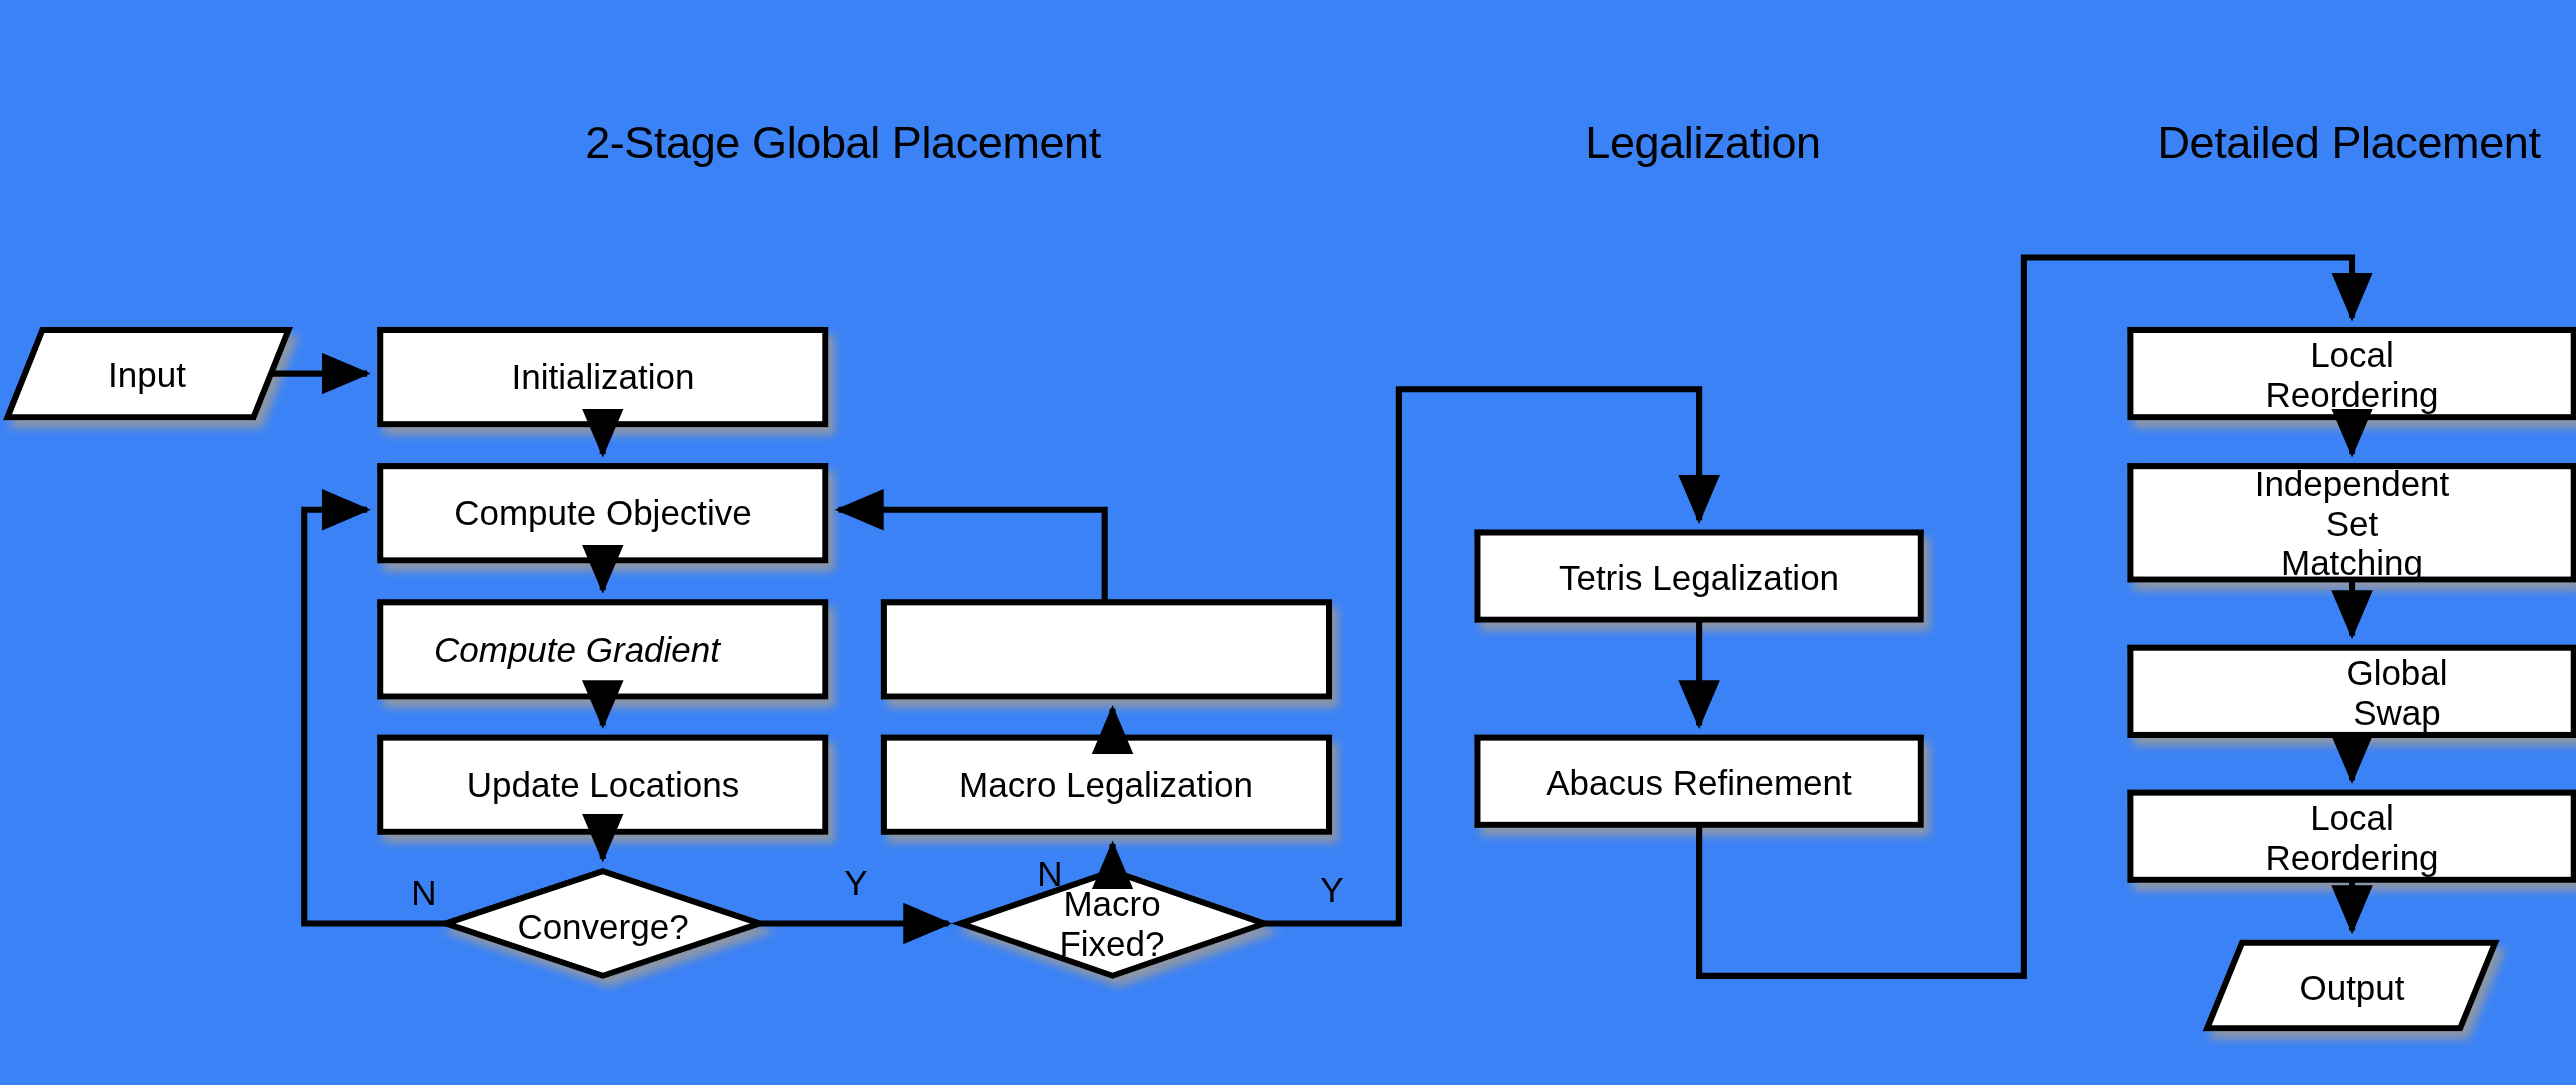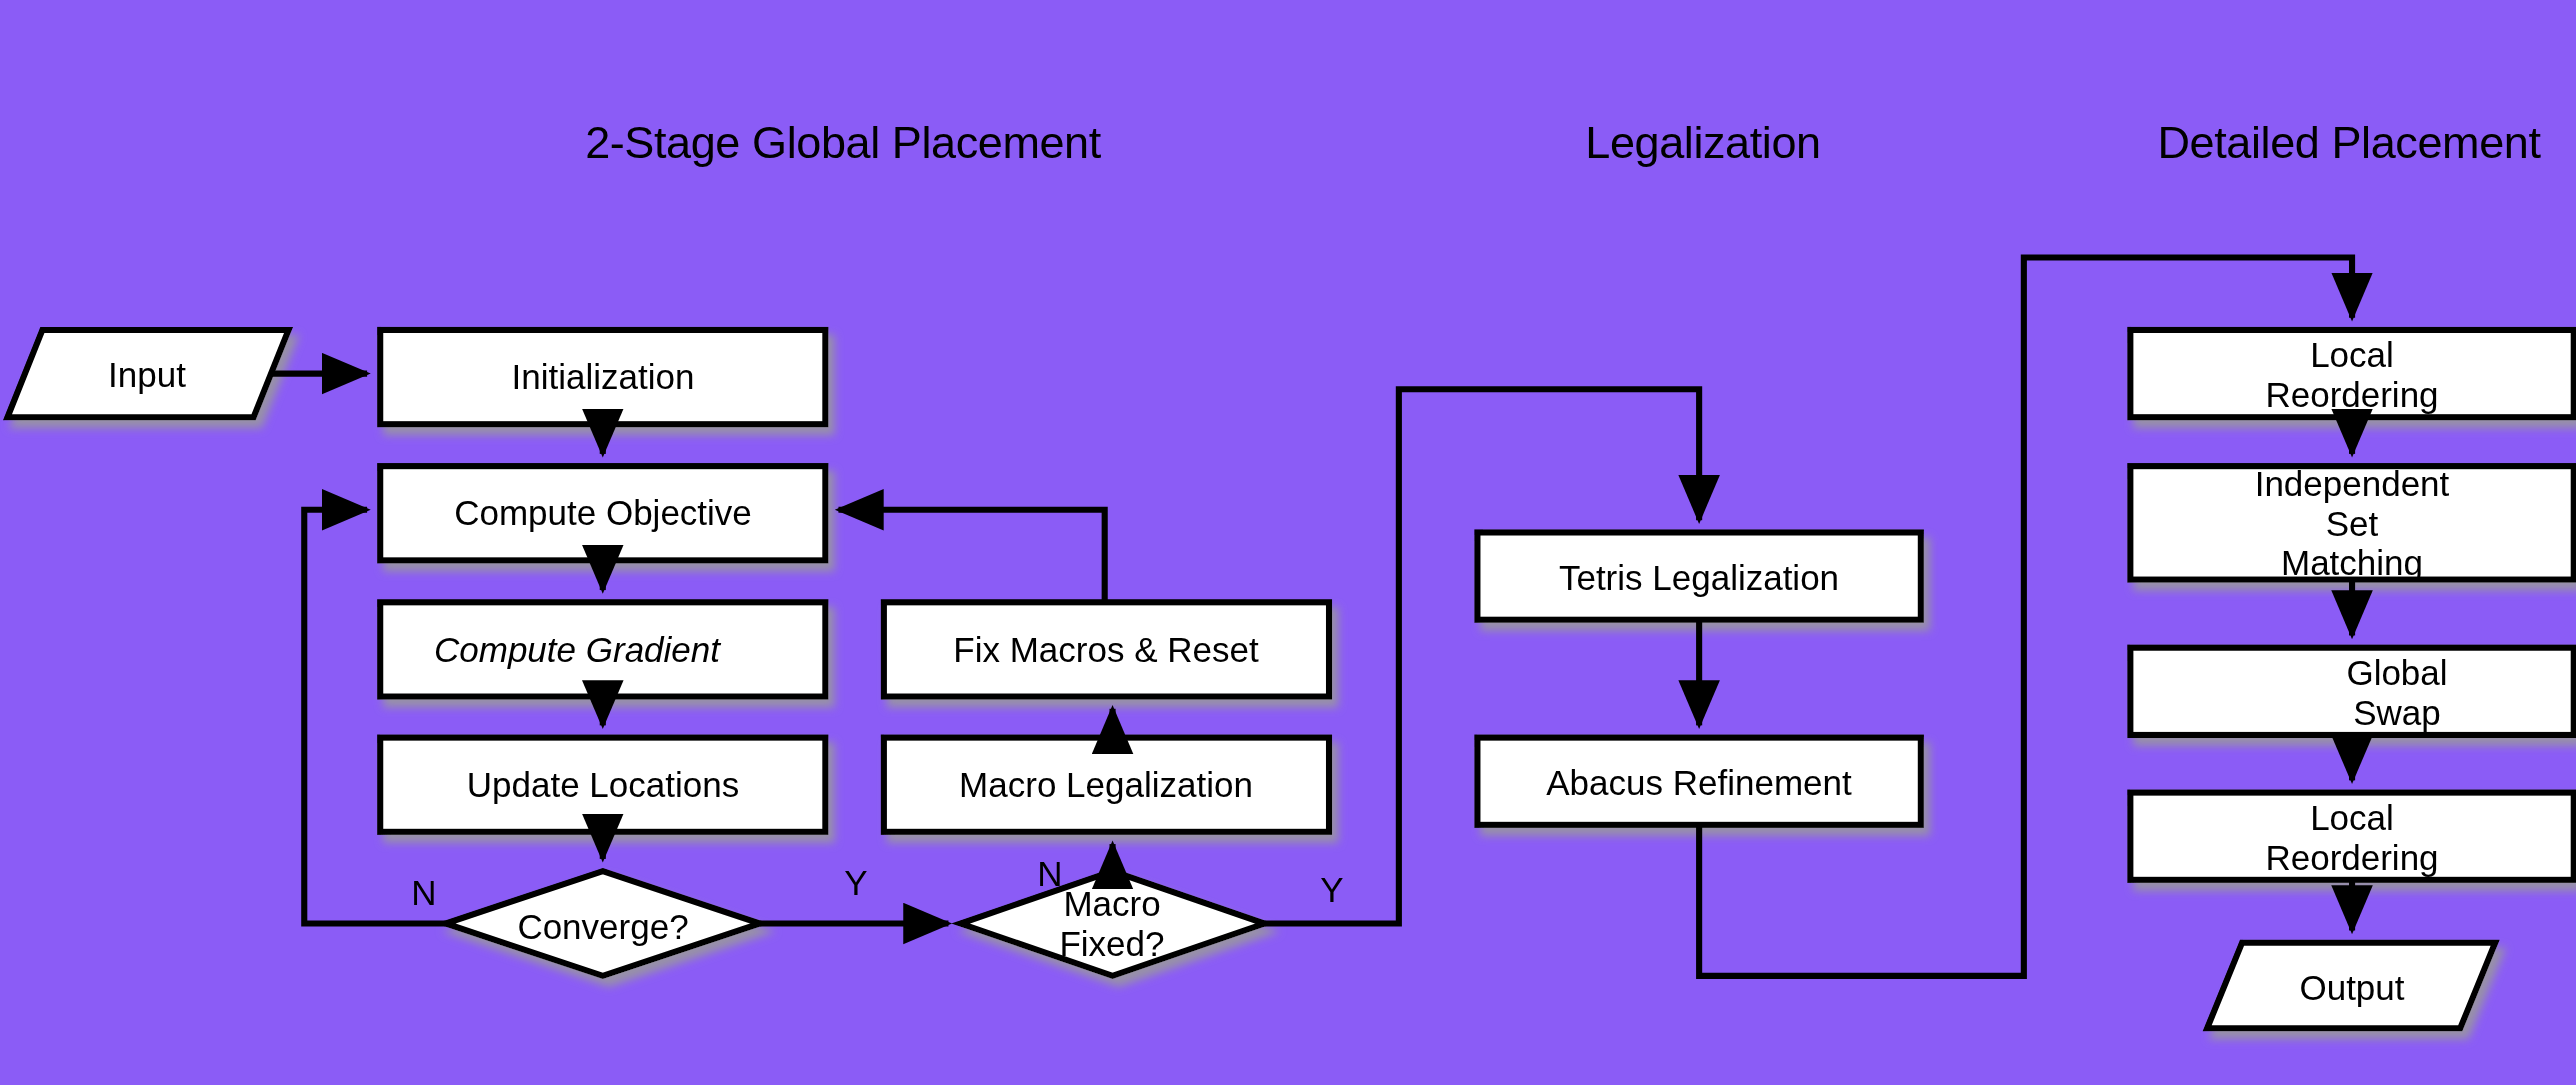--- a/index.html
+++ b/index.html
@@ -7,21 +7,21 @@
     padding: 0;
     background: #ffffff;
   }
   body {
     font-family: "Liberation Sans", sans-serif;
   }
   #canvas {
     position: relative;
     width: 2576px;
     height: 1085px;
-    background: #8b5cf6;
+    background: #3b82f6;
     overflow: hidden;
   }
   #flow-svg {
     position: absolute;
     left: 0;
     top: 0;
     width: 2576px;
     height: 1085px;
   }
   .section-title {
@@ -116,21 +116,20 @@
   <div class="section-title" style="left:843px; top:117px;">2-Stage Global Placement</div>
   <div class="section-title" style="left:1703px; top:117px;">Legalization</div>
   <div class="section-title" style="left:2349px; top:117px;">Detailed Placement</div>
 
   <div class="node-label" style="left:147px; top:375px;">Input</div>
   <div class="node-label" style="left:603px; top:377px;">Initialization</div>
   <div class="node-label" style="left:603px; top:513px;">Compute Objective</div>
   <div class="node-label" style="left:577px; top:650px;font-style:italic;">Compute Gradient</div>
   <div class="node-label" style="left:603px; top:785px;">Update Locations</div>
   <div class="node-label" style="left:603px; top:927px;">Converge?</div>
-  <div class="node-label" style="left:1106px; top:650px;">Fix Macros &amp; Reset</div>
   <div class="node-label" style="left:1106px; top:785px;">Macro Legalization</div>
   <div class="node-label" style="left:1112px; top:924px;">Macro
 Fixed?</div>
   <div class="node-label" style="left:1699px; top:578px;">Tetris Legalization</div>
   <div class="node-label" style="left:1699px; top:783px;">Abacus Refinement</div>
   <div class="node-label" style="left:2352px; top:375px;">Local Reordering</div>
   <div class="node-label" style="left:2352px; top:523px;">Independent Set
 Matching</div>
   <div class="node-label" style="left:2352px; top:693px;margin-left:45px;">Global Swap</div>
   <div class="node-label" style="left:2352px; top:838px;">Local Reordering</div>

